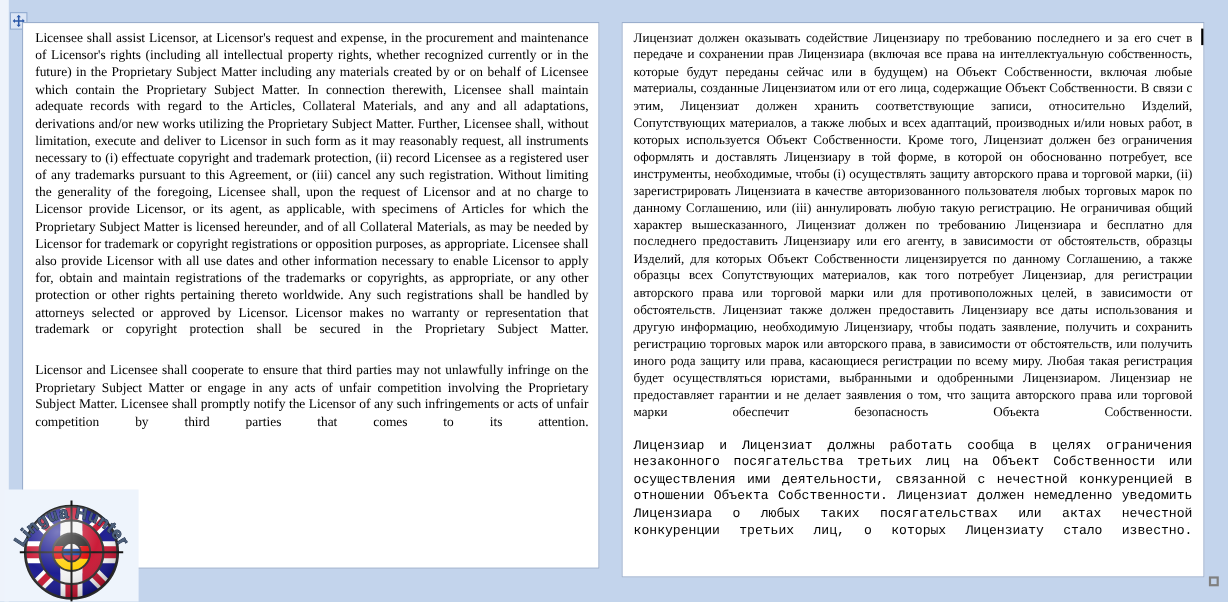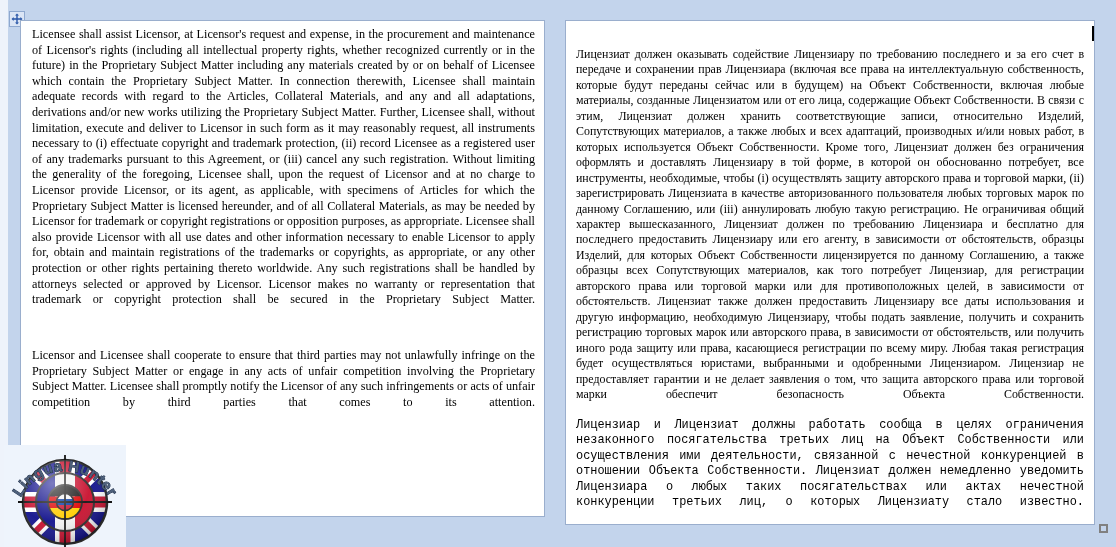--- a/index.html
+++ b/index.html
@@ -86,23 +86,23 @@
     margin: 0;
     text-align: justify;
     text-justify: inter-word;
     color: #000000;
     font-size: 12.1px;
     line-height: 15.55px;
     hyphens: none;
     -webkit-hyphens: none;
   }
   #cell-english .doc-para { font-size: 12.2px; line-height: 15.6px; }
-  #cell-russian .doc-para { font-size: 11.9px; line-height: 15.45px; margin-top: 20px; }
-
-  .doc-para + .doc-para { margin-top: 25px; }
+  #cell-russian .doc-para { font-size: 11.9px; line-height: 15.45px; }
+
+  .doc-para + .doc-para { margin-top: 6px; }
   #cell-russian .doc-para + .doc-para { margin-top: 0; font-family: Liberation Mono, monospace; }
 
   
   .doc-para::after {
     content: "";
     display: inline-block;
     width: 100%;
   }
 
   

